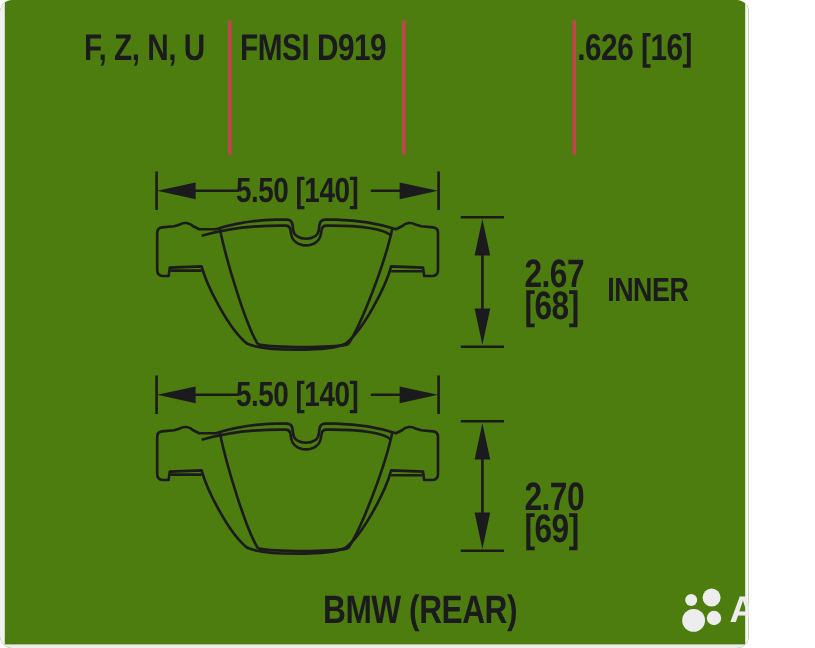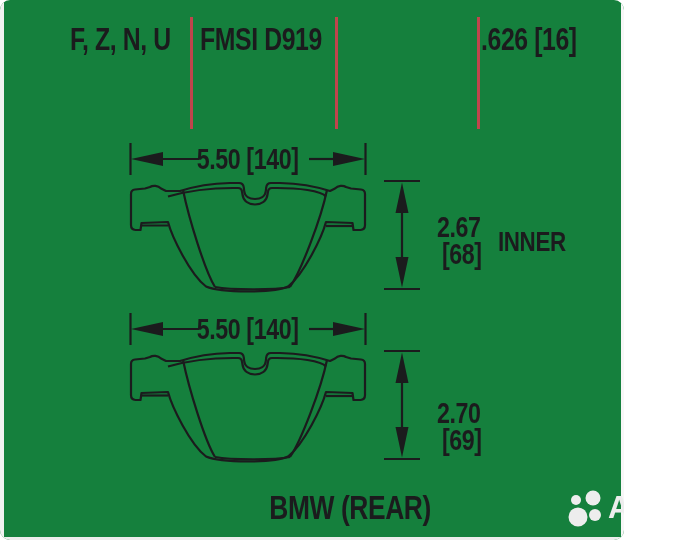--- a/index.html
+++ b/index.html
@@ -1,17 +1,17 @@
 <!DOCTYPE html>
 <html><head>
 <meta charset="utf-8">
 <style>
   html,body{margin:0;padding:0;background:#fff;}
   .stage{
-    position:relative;width:624px;height:540px;background:#15803d;
+    position:relative;width:624px;height:540px;background:#4d7c0f;
     font-family:"Liberation Sans","DejaVu Sans",sans-serif;
     font-weight:bold;color:#1b1b1d;overflow:hidden;border-radius:10px;
   }
   .edge{position:absolute;pointer-events:none;}
   .edge.left{left:0;top:0;width:4px;height:540px;background:#f1f1f1;}
   .edge.bottom{left:0;top:537px;width:679px;height:3px;background:#ededed;}
   .edge.right{right:0;top:0;width:3px;height:540px;background:#f7f7f7;}
 
   .txt{position:absolute;white-space:nowrap;letter-spacing:-0.5px;}
   .cond{display:inline-block;transform:scaleX(0.8);transform-origin:left center;}
@@ -37,21 +37,21 @@
   svg.pad{position:absolute;left:127px;width:242px;height:122px;}
   svg.pad.p1{top:177px;}
   svg.pad.p2{top:347px;}
   svg.vdim{position:absolute;left:381px;width:42px;height:122px;}
   svg.vdim.v1{top:174px;}
   svg.vdim.v2{top:344px;}
 
   .vlabel{position:absolute;left:437px;display:flex;align-items:flex-start;}
   .vlabel.v1{top:214px;}
   .vlabel.v2{top:400px;gap:16px;}
-  .vlabel .nums{font-size:29px;line-height:27px;letter-spacing:-0.5px;white-space:nowrap;text-align:right;}
+  .vlabel .nums{font-size:33px;line-height:27px;letter-spacing:-0.5px;white-space:nowrap;}
   .vlabel .pos{font-size:28px;line-height:21px;margin:17px 0 0 7px;letter-spacing:-0.5px;white-space:nowrap;}
 
   .footer{left:249px;top:492px;width:200px;text-align:center;font-size:33px;line-height:32px;}
 
   .watermark{position:absolute;left:567px;top:488px;display:flex;align-items:center;}
   .watermark .wm-text{font-size:31px;line-height:40px;color:#ededed;letter-spacing:-0.5px;margin-left:3px;}
 
   .stroke{stroke:#1b1b1d;stroke-width:2.2;fill:none;}
   .fillink{fill:#1b1b1d;stroke:none;}
 </style>

